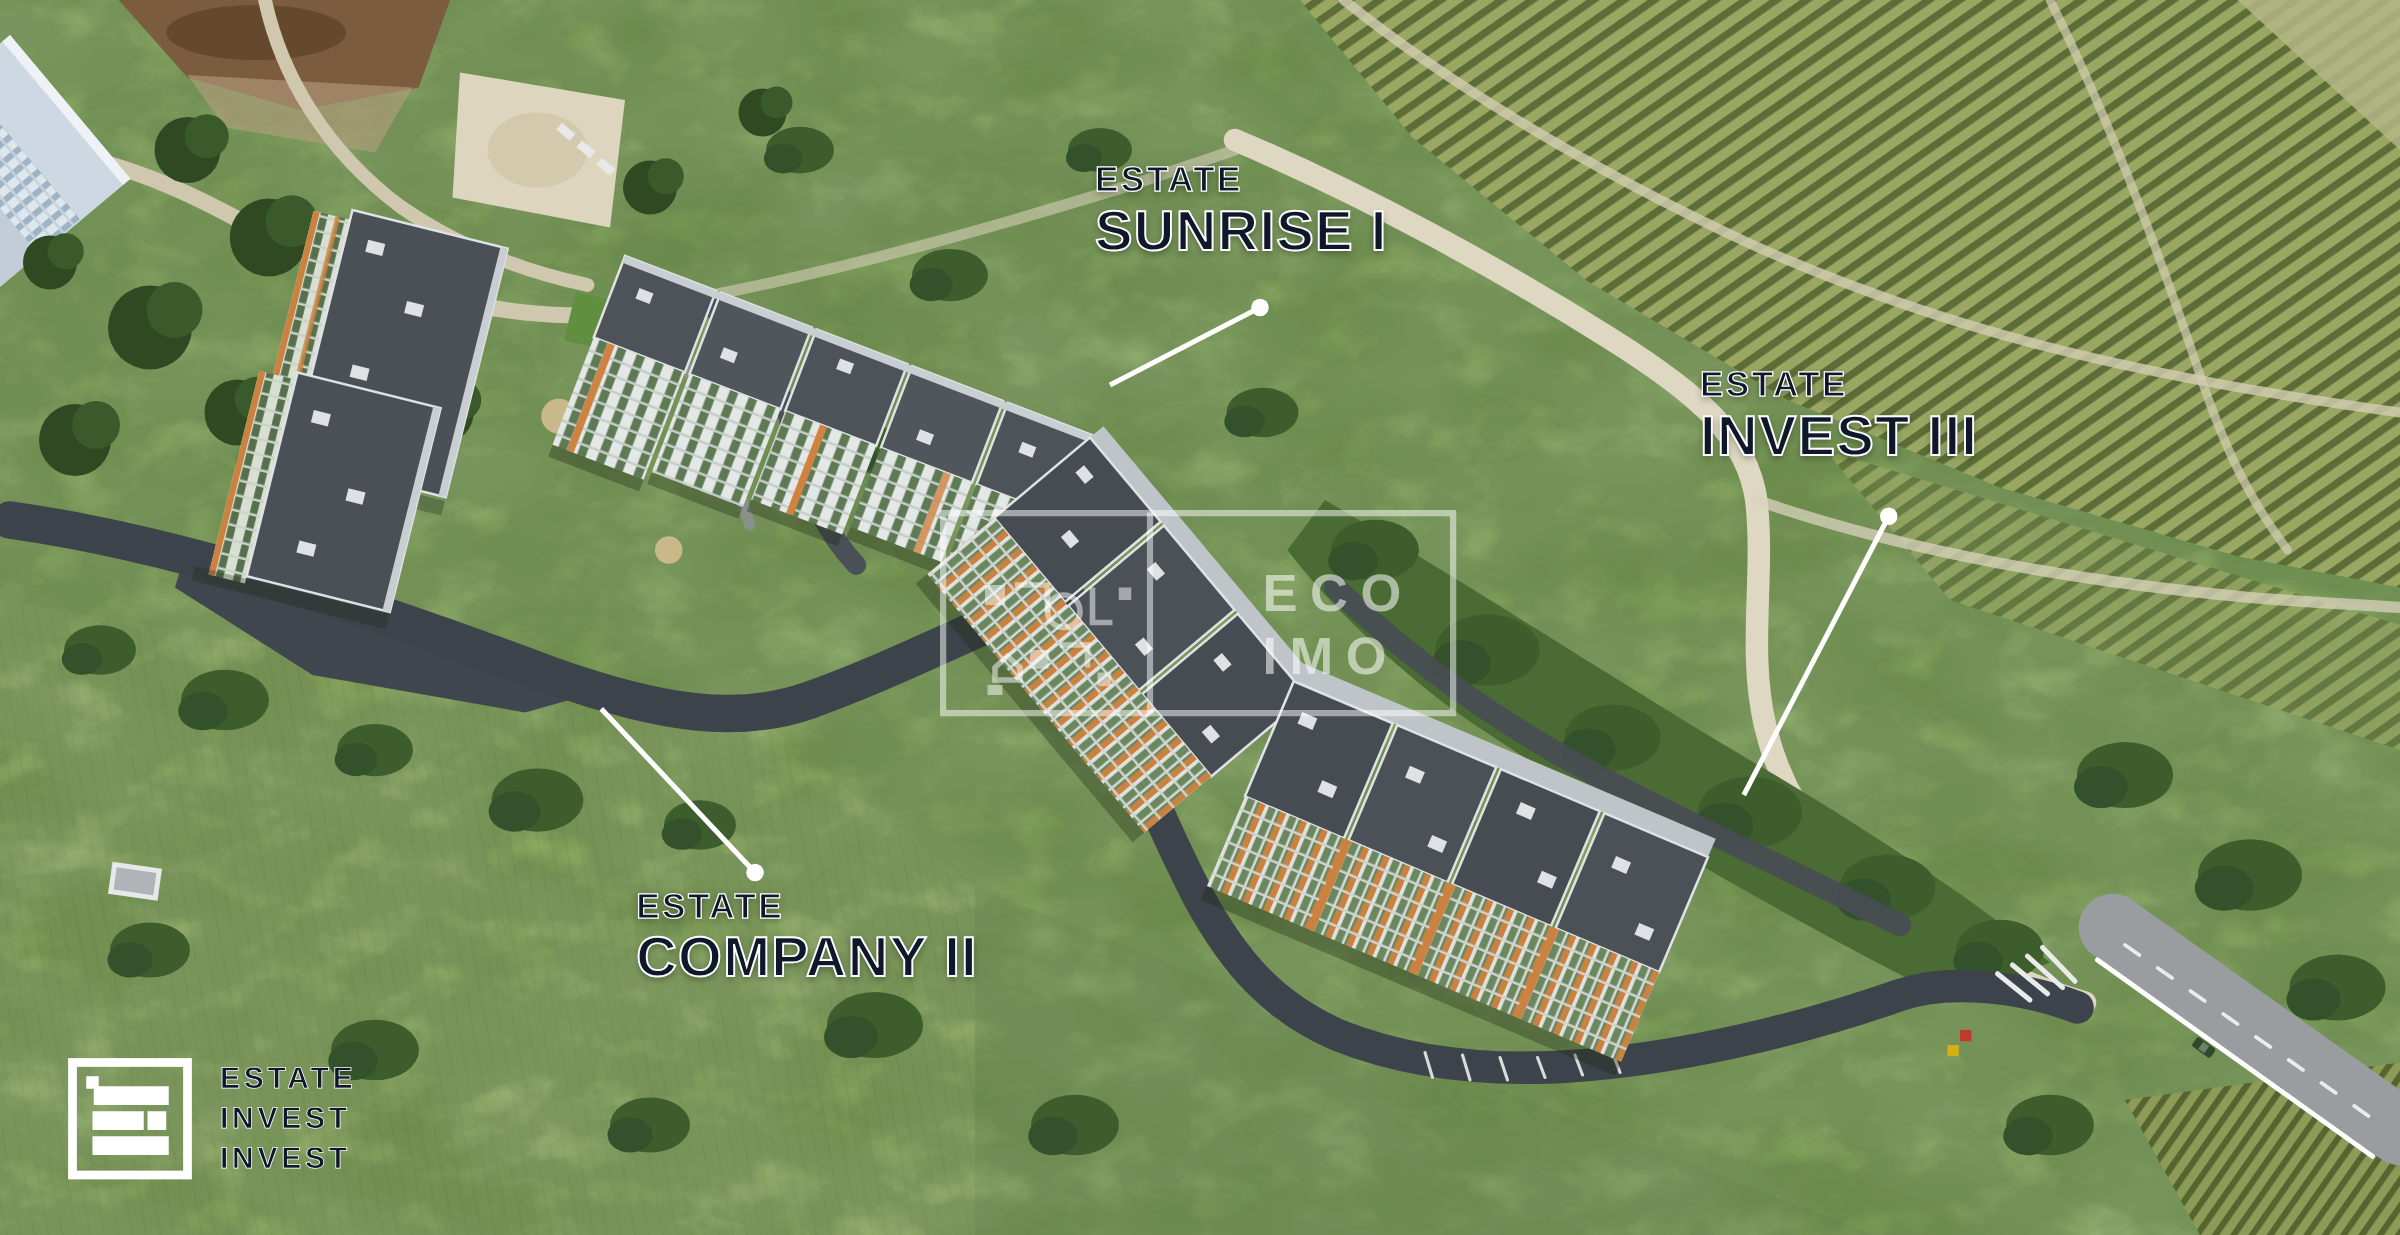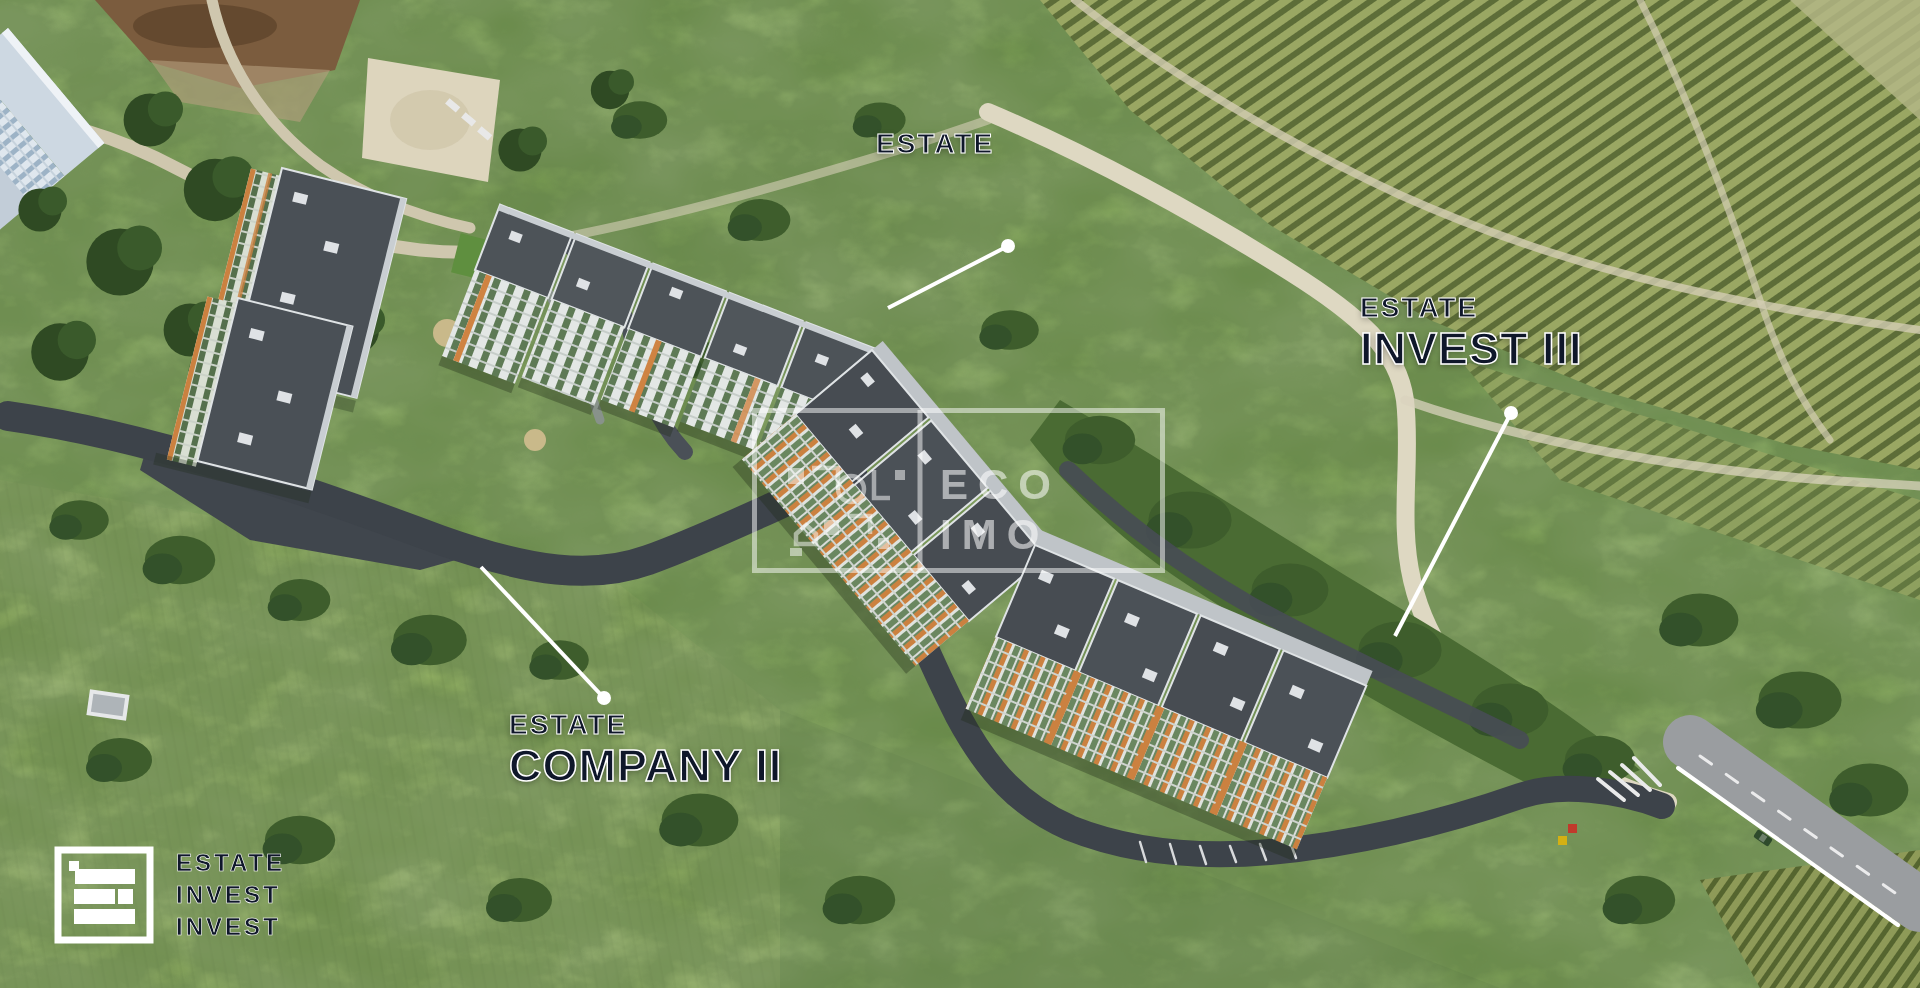--- a/index.html
+++ b/index.html
@@ -353,33 +353,34 @@
     <circle cx="1008" cy="246" r="7" fill="#ffffff" stroke="none"></circle>
     <line x1="604" y1="698" x2="481" y2="567"></line>
     <circle cx="604" cy="698" r="7" fill="#ffffff" stroke="none"></circle>
     <line x1="1511" y1="413" x2="1395" y2="636"></line>
     <circle cx="1511" cy="413" r="7" fill="#ffffff" stroke="none"></circle>
   </g>
 </svg>
 
 <div class="overlay estate-label" style="left:876px;top:130px;">
   <span class="eyebrow">ESTATE</span>
+  <span class="title">SUNRISE I</span>
 </div>
 
 <div class="overlay estate-label" style="left:1360px;top:294px;">
   <span class="eyebrow">ESTATE</span>
   <span class="title">INVEST III</span>
 </div>
 
 <div class="overlay estate-label" style="left:509px;top:711px;">
   <span class="eyebrow">ESTATE</span>
   <span class="title">COMPANY II</span>
 </div>
 
-<div class="overlay watermark-text" style="left:940px;top:450px;margin-top:10px;">
+<div class="overlay watermark-text" style="left:1010px;top:450px;">
   <span style="display:block">ECO</span>
   <span style="display:block">IMO</span>
 </div>
 
 <div class="overlay company-logo" style="left:54px;top:846px;">
   <svg class="mark" viewBox="0 0 100 98" xmlns="http://www.w3.org/2000/svg">
     <rect x="4" y="4" width="92" height="90" fill="none" stroke="#ffffff" stroke-width="7"></rect>
     <rect x="15" y="15" width="10" height="10" fill="#ffffff"></rect>
     <rect x="21" y="23" width="60" height="15" fill="#ffffff"></rect>
     <rect x="20" y="43" width="41" height="15" fill="#ffffff"></rect>

